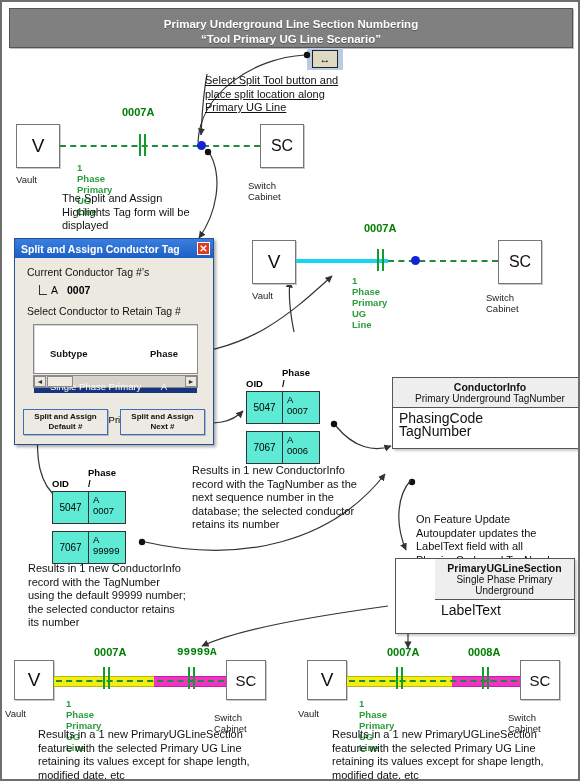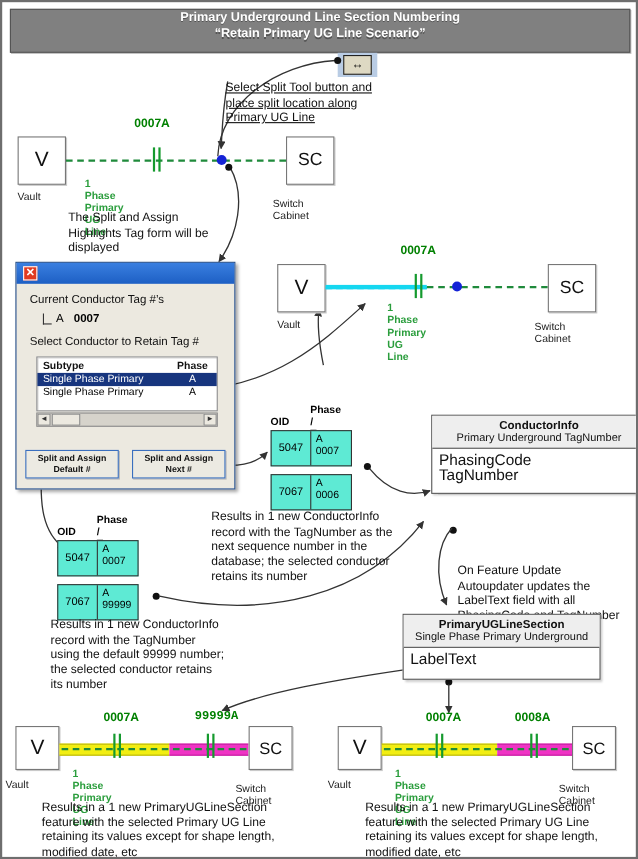--- a/index.html
+++ b/index.html
@@ -12,21 +12,21 @@
   }
   .abs{position:absolute;}
 
   
   #header{
     left:7px;top:6px;width:564px;height:40px;
     background:#808080;
     border:1px solid #545454;
     box-shadow:1px 1px 0 #bdbdbd;
     box-sizing:border-box;
-    display:flex;flex-direction:column;align-items:center;justify-content:flex-start;
+    display:flex;flex-direction:column;align-items:center;justify-content:flex-end;
     color:#ffffff;font-weight:bold;font-size:11.5px;line-height:15px;
     text-shadow:0 1px 0 rgba(0,0,0,.35);
   }
 
   
   .note{font-size:11px;color:#111;line-height:13.5px;}
   .lbl-green{color:#008000;font-weight:bold;font-size:11px;}
   .lbl-green-sm{color:#2a9d3c;font-size:9.5px;font-weight:bold;}
   .cap{font-size:9.5px;color:#222;}
 
@@ -69,21 +69,21 @@
   #dlg-body{padding:8px 10px 0 12px;}
   .dlg-h{font-size:10.5px;color:#111;}
   .tagrow{margin:6px 0 0 12px;font-size:10.5px;display:flex;align-items:center;gap:4px;}
   .lglyph{display:inline-block;width:7px;height:9px;border-left:1.5px solid #333;border-bottom:1.5px solid #333;}
 
   .listbox{
     margin:7px 0 0 6px;width:165px;height:50px;background:#fff;
     border:1px solid #8a8a8a;box-sizing:border-box;padding:2px 0 0 0;
     box-shadow:inset 1px 1px 0 #d6d6d6;
   }
-  .lrow{display:flex;font-size:9.5px;padding:0 5px;line-height:12px;}
+  .lrow{display:flex;font-size:9.5px;padding:0 16px;line-height:12px;margin-top:21px;}
   .lrow .c1{flex:1;}
   .lrow .c2{width:34px;text-align:center;}
   .lhead{font-weight:bold;color:#111;}
   .lsel{background:#17357e;color:#fff;}
   .scrollbar{
     margin:1px 0 0 6px;width:165px;height:13px;background:#d6d3cb;
     border:1px solid #8a8a8a;box-sizing:border-box;display:flex;align-items:center;
   }
   .sbbtn{width:12px;height:11px;background:#ece9e0;border:1px solid #8a8a8a;
     box-sizing:border-box;font-size:7px;line-height:9px;text-align:center;color:#333;}
@@ -129,21 +129,21 @@
   svg.ov{position:absolute;left:0;top:0;width:580px;height:781px;pointer-events:none;}
   .dot{fill:#111;}
 </style>
 </head>
 <body>
 
 <div id="page">
 
   <div id="header" class="abs">
     <div>Primary Underground Line Section Numbering</div>
-    <div>“Retain Primary UG Line Scenario”</div>
+    <div>“Tool Primary UG Line Scenario”</div>
   </div>
 
   <div id="splittool" class="abs">
     <div class="inner">↔</div>
   </div>
 
   <svg class="ov" viewBox="0 0 580 781">
     <defs>
       <marker id="ah" markerWidth="7" markerHeight="7" refX="5.5" refY="3" orient="auto">
         <path d="M0,0 L6,3 L0,6 z" fill="#333"></path>
@@ -220,20 +220,21 @@
 
     <div class="abs lbl-green-sm" style="left:350px;top:273px;">1 Phase Primary UG Line</div>
 
     <div class="abs devbox" style="left:496px;top:238px;width:44px;height:44px;font-size:16px;">SC</div>
     <div class="abs cap" style="left:484px;top:290px;">Switch Cabinet</div>
   </div>
 
 
   <div id="dialog" class="abs">
     <div id="dlg-title">
+      <span class="t">Split and Assign Conductor Tag</span>
       <span id="dlg-close">✕</span>
     </div>
     <div id="dlg-body">
       <div class="dlg-h">Current Conductor Tag #’s</div>
       <div class="tagrow">
         <span class="lglyph"></span>
         <span>A</span>
         <span style="font-weight:bold;margin-left:5px;">0007</span>
       </div>
       <div class="dlg-h" style="margin-top:9px;">Select Conductor to Retain Tag #</div>
@@ -312,36 +313,36 @@
     </div>
     <div class="oidcell" style="position:absolute;left:0;top:64px;">
       <div class="c-oid">7067</div>
       <div class="c-tag">
         <div>A</div>
         <div>99999</div>
       </div>
     </div>
   </div>
 
-  <div class="abs note" style="left:44px;top:560px;width:160px;">Results in 1 new ConductorInfo record with the TagNumber using the default 99999 number; the selected conductor retains its number</div>
+  <div class="abs note" style="left:26px;top:560px;width:160px;">Results in 1 new ConductorInfo record with the TagNumber using the default 99999 number; the selected conductor retains its number</div>
 
   <div class="clsbox" style="left:390px;top:375px;width:196px;height:72px;">
     <div class="clshead">
       <div class="n1">ConductorInfo</div>
       <div class="n2">Primary Underground TagNumber</div>
     </div>
     <div class="clsbody">
       <div>PhasingCode</div>
       <div>TagNumber</div>
     </div>
   </div>
 
   <div class="abs note" style="left:414px;top:511px;width:150px;">On Feature Update Autoupdater updates the LabelText field with all PhasingCode and TagNumber values</div>
 
-  <div class="clsbox" style="left:364px;top:556px;width:180px;height:60px;">
+  <div class="clsbox" style="left:393px;top:556px;width:180px;height:76px;padding-left:39px;">
     <div class="clshead">
       <div class="n1">PrimaryUGLineSection</div>
       <div class="n2">Single Phase Primary Underground</div>
     </div>
     <div class="clsbody">
       <div>LabelText</div>
     </div>
   </div>
 
   <div class="abs">

